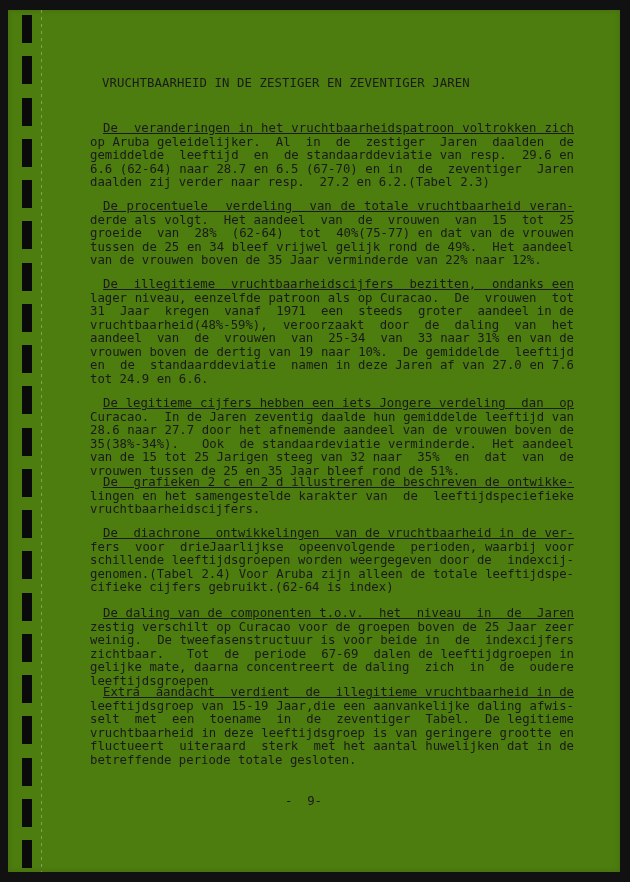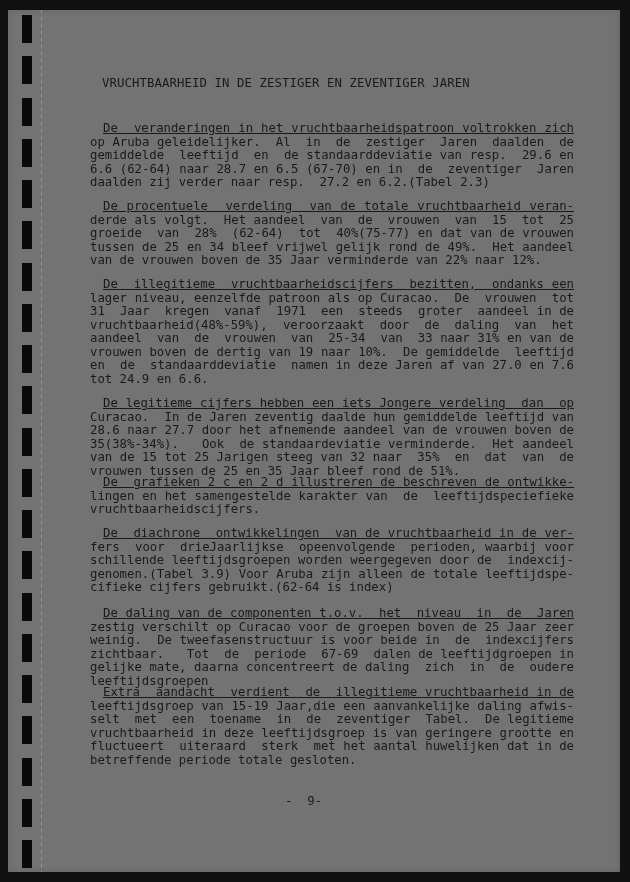--- a/index.html
+++ b/index.html
@@ -9,21 +9,21 @@
     height: 882px;
     background: #111111;
     overflow: hidden;
   }
   .page {
     position: absolute;
     left: 8px;
     top: 10px;
     width: 612px;
     height: 862px;
-    background: #737373;
+    background: #4d7c0f;
     box-shadow: inset 0 0 6px rgba(0,0,0,0.12);
   }
   .binding {
     position: absolute;
     left: 14px;
     top: 0;
     width: 14px;
     height: 862px;
   }
   .hole {
@@ -161,21 +161,21 @@
     <div class="para" style="top:466px">
       <span class="line indent">De  grafieken 2 c en 2 d illustreren de beschreven de ontwikke-</span>
       <span class="line">lingen en het samengestelde karakter van  de  leeftijdspeciefieke</span>
       <span class="line last">vruchtbaarheidscijfers.</span>
     </div>
 
     <div class="para" style="top:517px">
       <span class="line indent">De  diachrone  ontwikkelingen  van de vruchtbaarheid in de ver-</span>
       <span class="line">fers  voor  drieJaarlijkse  opeenvolgende  perioden, waarbij voor</span>
       <span class="line">schillende leeftijdsgroepen worden weergegeven door de  indexcij-</span>
-      <span class="line">genomen.(Tabel 3.9) Voor Aruba zijn alleen de totale leeftijdspe-</span>
+      <span class="line">genomen.(Tabel 2.4) Voor Aruba zijn alleen de totale leeftijdspe-</span>
       <span class="line last">cifieke cijfers gebruikt.(62-64 is index)</span>
     </div>
 
     <div class="para" style="top:597px">
       <span class="line indent">De daling van de componenten t.o.v.  het  niveau  in  de  Jaren</span>
       <span class="line">zestig verschilt op Curacao voor de groepen boven de 25 Jaar zeer</span>
       <span class="line">weinig.  De tweefasenstructuur is voor beide in  de  indexcijfers</span>
       <span class="line">zichtbaar.   Tot  de  periode  67-69  dalen de leeftijdgroepen in</span>
       <span class="line">gelijke mate, daarna concentreert de daling  zich  in  de  oudere</span>
       <span class="line last">leeftijdsgroepen</span>

